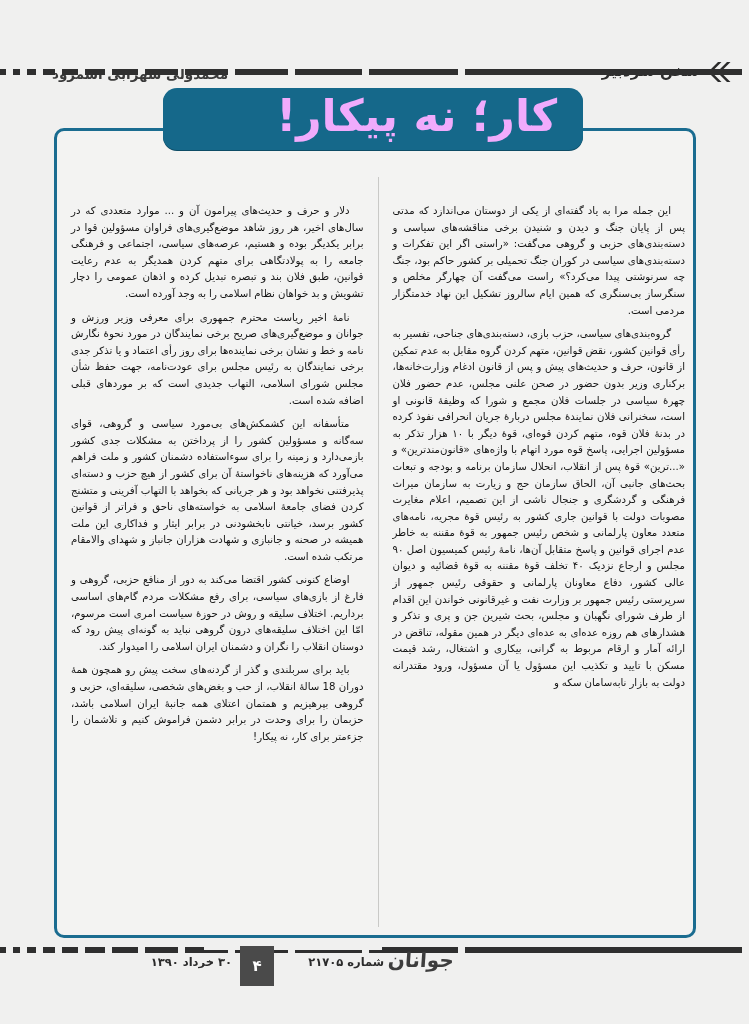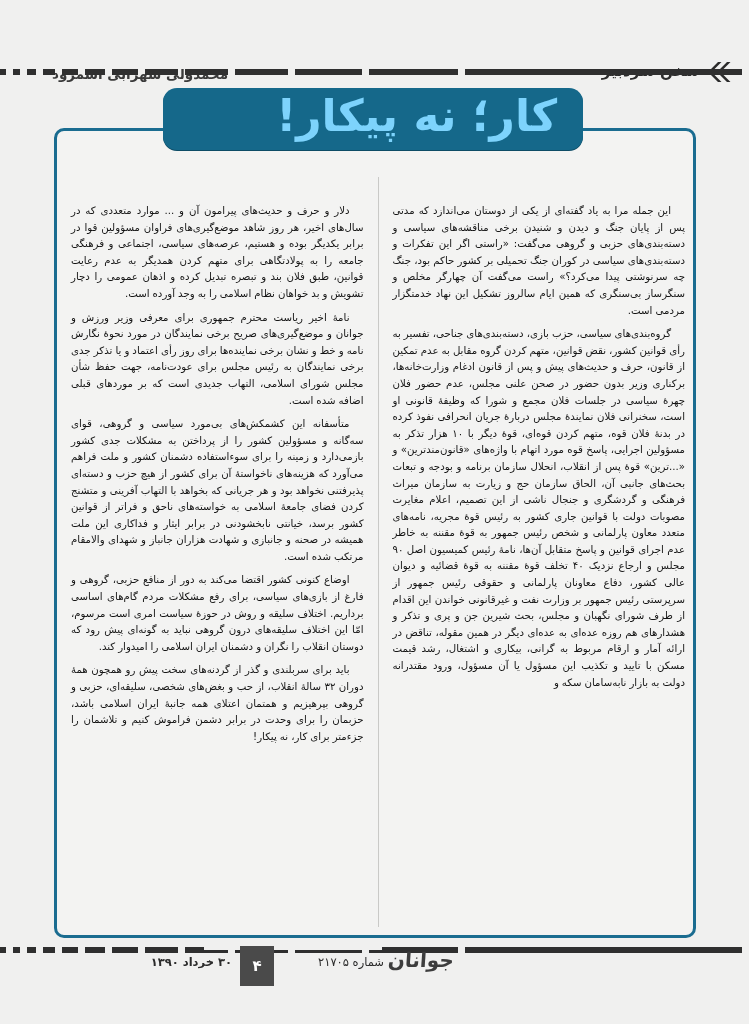--- a/index.html
+++ b/index.html
@@ -50,21 +50,21 @@
   .title-banner{
     position:absolute;right:166px;top:88px;
     width:420px;height:62px;
     background:#15688a;
     border-radius:14px 14px 14px 14px;
     display:flex;align-items:center;justify-content:flex-start;
     box-shadow:0 1px 0 #0d4c66;
     z-index:3;
   }
   .title-text{
-    color:#7dd3fc;
+    color:#f0abfc;
     font-size:44px;font-weight:bold;
     line-height:1;
     padding:0 26px 6px 26px;
     white-space:nowrap;
     direction:rtl;
     font-family:"DejaVu Sans","Liberation Sans",sans-serif;
   }
 
   
   .article-box{
@@ -118,21 +118,21 @@
     font-size:11.5px;font-weight:bold;color:#2b2b2b;white-space:nowrap;
   }
   .page-badge{
     position:absolute;right:338px;top:-4px;
     width:34px;height:40px;background:#4a4a4a;
     color:#ffffff;font-size:15px;font-weight:bold;
     display:flex;align-items:center;justify-content:center;
   }
   .footer-issue{
     position:absolute;right:228px;top:5px;
-    font-size:11.5px;font-weight:normal;color:#2b2b2b;white-space:nowrap;
+    font-size:11.5px;font-weight:bold;color:#2b2b2b;white-space:nowrap;
   }
   .footer-logo{
     position:absolute;right:158px;top:-2px;
     font-size:20px;font-weight:bold;color:#3d3d3d;
     white-space:nowrap;letter-spacing:-1px;
     transform:skewX(-4deg);
   }
   .footer-mask{
     position:absolute;right:230px;top:-9px;width:178px;height:9px;background:#f0f0ef;
   }
@@ -182,21 +182,21 @@
       <div class="col" id="col-right">
           <p>این جمله مرا به یاد گفته‌ای از یکی از دوستان می‌اندازد که مدتی پس از پایان جنگ و دیدن و شنیدن برخی مناقشه‌های سیاسی و دسته‌بندی‌های حزبی و گروهی می‌گفت: «راستی اگر این تفکرات و دسته‌بندی‌های سیاسی در کوران جنگ تحمیلی بر کشور حاکم بود، جنگ چه سرنوشتی پیدا می‌کرد؟» راست می‌گفت آن چهارگر مخلص و سنگرساز بی‌سنگری که همین ایام سالروز تشکیل این نهاد خدمتگزار مردمی است.</p>
           <p>گروه‌بندی‌های سیاسی، حزب بازی، دسته‌بندی‌های جناحی، تفسیر به رأی قوانین کشور، نقض قوانین، متهم کردن گروه مقابل به عدم تمکین از قانون، حرف و حدیث‌های پیش و پس از قانون ادغام وزارت‌خانه‌ها، برکناری وزیر بدون حضور در صحن علنی مجلس، عدم حضور فلان چهرهٔ سیاسی در جلسات فلان مجمع و شورا که وظیفهٔ قانونی او است، سخنرانی فلان نمایندهٔ مجلس دربارهٔ جریان انحرافی نفوذ کرده در بدنهٔ فلان قوه، متهم کردن قوه‌ای، قوهٔ دیگر با ۱۰ هزار تذکر به مسؤولین اجرایی، پاسخ قوه مورد اتهام با واژه‌های «قانون‌مندترین» و «...ترین» قوهٔ پس از انقلاب، انحلال سازمان برنامه و بودجه و تبعات بحث‌های جانبی آن، الحاق سازمان حج و زیارت به سازمان میراث فرهنگی و گردشگری و جنجال ناشی از این تصمیم، اعلام مغایرت مصوبات دولت با قوانین جاری کشور به رئیس قوهٔ مجریه، نامه‌های متعدد معاون پارلمانی و شخص رئیس جمهور به قوهٔ مقننه به خاطر عدم اجرای قوانین و پاسخ متقابل آن‌ها، نامهٔ رئیس کمیسیون اصل ۹۰ مجلس و ارجاع نزدیک ۴۰ تخلف قوهٔ مقننه به قوهٔ قضائیه و دیوان عالی کشور، دفاع معاونان پارلمانی و حقوقی رئیس جمهور از سرپرستی رئیس جمهور بر وزارت نفت و غیرقانونی خواندن این اقدام از طرف شورای نگهبان و مجلس، بحث شیرین جن و پری و تذکر و هشدارهای هم روزه عده‌ای به عده‌ای دیگر در همین مقوله، تناقض در ارائه آمار و ارقام مربوط به گرانی، بیکاری و اشتغال، رشد قیمت مسکن با تایید و تکذیب این مسؤول یا آن مسؤول، ورود مقتدرانه دولت به بازار نابه‌سامان سکه و</p>
         </div>
       <div class="col-divider"></div>
       <div class="col" id="col-left">
           <p>دلار و حرف و حدیث‌های پیرامون آن و ... موارد متعددی که در سال‌های اخیر، هر روز شاهد موضع‌گیری‌های فراوان مسؤولین قوا در برابر یکدیگر بوده و هستیم، عرصه‌های سیاسی، اجتماعی و فرهنگی جامعه را به پولادتگاهی برای متهم کردن همدیگر به عدم رعایت قوانین، طبق فلان بند و تبصره تبدیل کرده و اذهان عمومی را دچار تشویش و بد خواهان نظام اسلامی را به وجد آورده است.</p>
           <p>نامهٔ اخیر ریاست محترم جمهوری برای معرفی وزیر ورزش و جوانان و موضع‌گیری‌های صریح برخی نمایندگان در مورد نحوهٔ نگارش نامه و خط و نشان برخی نماینده‌ها برای روز رأی اعتماد و یا تذکر جدی برخی نمایندگان به رئیس مجلس برای عودت‌نامه، جهت حفظ شأن مجلس شورای اسلامی، التهاب جدیدی است که بر موردهای قبلی اضافه شده است.</p>
           <p>متأسفانه این کشمکش‌های بی‌مورد سیاسی و گروهی، قوای سه‌گانه و مسؤولین کشور را از پرداختن به مشکلات جدی کشور بازمی‌دارد و زمینه را برای سوءاستفاده دشمنان کشور و ملت فراهم می‌آورد که هزینه‌های ناخواستهٔ آن برای کشور از هیچ حزب و دسته‌ای پذیرفتنی نخواهد بود و هر جریانی که بخواهد با التهاب آفرینی و متشنج کردن فضای جامعهٔ اسلامی به خواسته‌های ناحق و فراتر از قوانین کشور برسد، خیانتی نابخشودنی در برابر ایثار و فداکاری این ملت همیشه در صحنه و جانبازی و شهادت هزاران جانباز و شهدای والامقام مرتکب شده است.</p>
           <p>اوضاع کنونی کشور اقتضا می‌کند به دور از منافع حزبی، گروهی و فارغ از بازی‌های سیاسی، برای رفع مشکلات مردم گام‌های اساسی برداریم. اختلاف سلیقه و روش در حوزهٔ سیاست امری است مرسوم، امّا این اختلاف سلیقه‌های درون گروهی نباید به گونه‌ای پیش رود که دوستان انقلاب را نگران و دشمنان ایران اسلامی را امیدوار کند.</p>
-          <p>باید برای سربلندی و گذر از گردنه‌های سخت پیش رو همچون همهٔ دوران ۳۲ سالهٔ انقلاب، از حب و بغض‌های شخصی، سلیقه‌ای، حزبی و گروهی بپرهیزیم و همتمان اعتلای همه جانبهٔ ایران اسلامی باشد، حزبمان را برای وحدت در برابر دشمن فراموش کنیم و تلاشمان را جزءمتر برای کار، نه پیکار!</p>
+          <p>باید برای سربلندی و گذر از گردنه‌های سخت پیش رو همچون همهٔ دوران 18 سالهٔ انقلاب، از حب و بغض‌های شخصی، سلیقه‌ای، حزبی و گروهی بپرهیزیم و همتمان اعتلای همه جانبهٔ ایران اسلامی باشد، حزبمان را برای وحدت در برابر دشمن فراموش کنیم و تلاشمان را جزءمتر برای کار، نه پیکار!</p>
         </div>
     </div>
   </div>
 
   <div class="rule bottom" id="rule-bottom">
       <span class="seg" style="width: 300px;"></span>
       <span class="seg" style="width: 96px;"></span>
       <span class="seg" style="width: 72px;"></span>
       <span class="seg" style="width: 58px;"></span>
       <span class="seg" style="width: 46px;"></span>

